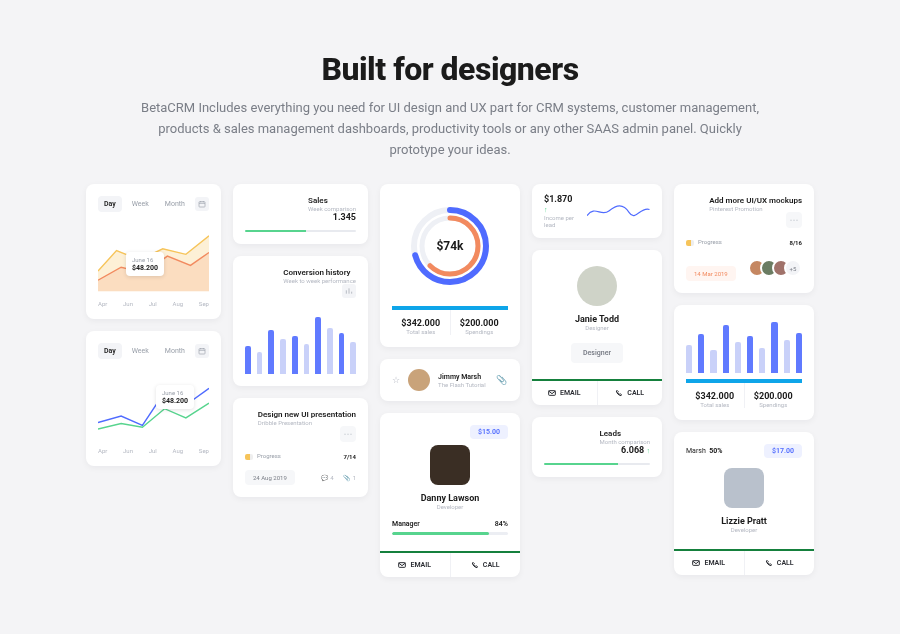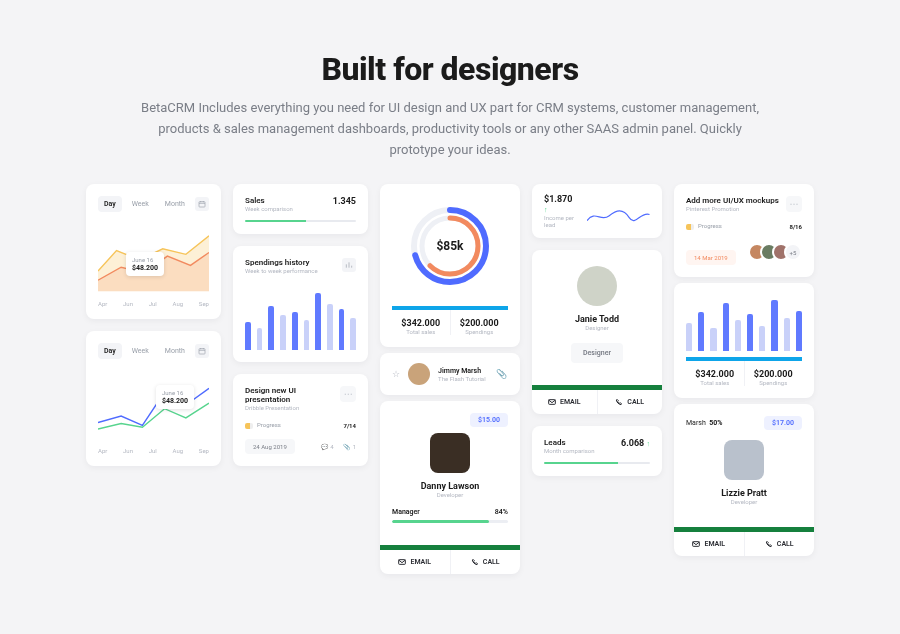--- a/index.html
+++ b/index.html
@@ -40,21 +40,21 @@
   .cal-ic { margin-left:auto; width:14px; height:14px; border-radius:3px; background:#f3f4f7; display:flex;align-items:center;justify-content:center;}
   .cal-ic svg{width:8px;height:8px;stroke:#9aa0aa;fill:none;}
 
   
   .area { width:100%; height:72px; margin-top:10px;}
   .xlabels { display:flex; justify-content:space-between; font-size:6px; color:#b4b8c2; margin-top:4px;}
   .callout { position:absolute; background:#fff; border-radius:4px; box-shadow:0 1px 4px rgba(0,0,0,0.12); padding:4px 6px; font-size:6px; color:#9aa0aa; line-height:1.2;}
   .callout b{ display:block; color:#1b1b1b; font-size:7px;}
 
   
-  .kpi-head { display:flex; justify-content:space-between; align-items:flex-start;}
+  .kpi-head { display:flex; justify-content:space-between; align-items:flex-end;flex-direction:column;}
   .kpi-title { font-size:8px; font-weight:600;}
   .kpi-sub { font-size:6px; color:#b4b8c2;}
   .kpi-val { font-size:9px; font-weight:700;}
   .hr-green { height:2px; background:linear-gradient(to right,#57d48e 55%,#e8eaef 55%); border-radius:2px; margin-top:8px;}
 
   .bars { display:flex; align-items:flex-end; gap:6px; height:64px; margin-top:12px;}
   .bar { flex:1; background:#4f6bff; border-radius:2px 2px 0 0; opacity:.9;}
   .bar.alt{ background:#c3ccf8;}
 
   .task-title{font-size:8px;font-weight:600;}
@@ -84,35 +84,35 @@
   .star{color:#b4b8c2;}
 
   .price-pill{background:#eef1ff;color:#4f6bff;font-size:7px;font-weight:600;padding:3px 8px;border-radius:4px;display:inline-block;}
   .person-card{text-align:center;}
   .person-name{font-size:9px;font-weight:700;margin-top:8px;}
   .person-role{font-size:6px;color:#b4b8c2;}
   .metric-row{display:flex;justify-content:space-between;font-size:7px;margin-top:10px;font-weight:600;}
   .prog-bar{height:3px;background:#eceef3;border-radius:2px;margin-top:4px;overflow:hidden;}
   .prog-bar>span{display:block;height:100%;background:#57d48e;border-radius:2px;}
 
-  .btnrow{display:flex;border-top:5px solid #15803d;margin:22px -12px -12px;}
+  .btnrow{display:flex;border-top:2px solid #15803d;margin:16px -12px -12px;}
   .btnrow>div{flex:1;text-align:center;padding:8px 0;font-size:7px;font-weight:600;color:#2b2d33;cursor:pointer;display:flex;align-items:center;justify-content:center;gap:4px;}
   .btnrow>div+div{border-left:1px solid #f0f1f5;}
   .ico{width:8px;height:8px;stroke:#2b2d33;fill:none;stroke-width:1.5;}
 
   .spark{width:80px;height:24px;}
   .chip{background:#f6f7f9;font-size:7px;font-weight:600;color:#7a7e87;padding:6px 12px;border-radius:4px;display:inline-block;}
 
   .avagroup{display:flex;align-items:center;}
   .avagroup .av{width:18px;height:18px;border-radius:50%;margin-left:-6px;border:2px solid #fff;}
   .avagroup .av:first-child{margin-left:0;}
   .avagroup .plus{width:18px;height:18px;border-radius:50%;margin-left:-6px;background:#f3f4f7;border:2px solid #fff;display:flex;align-items:center;justify-content:center;font-size:6px;color:#7a7e87;}
   .date-pill.saf{background:#fff5f1;color:#f28a5f;}
 
-  .w130{width:130px;} .w135{width:135px;} .w140{width:140px;gap:6px;}
+  .w130{width:130px;} .w135{width:135px;} .w140{width:140px;}
 </style>
 </head>
 <body>
 
 <div class="hero">
   <h1>Built for designers</h1>
   <p>BetaCRM Includes everything you need for UI design and UX part for CRM systems, customer management, products &amp; sales management dashboards, productivity tools or any other SAAS admin panel. Quickly prototype your ideas.</p>
 </div>
 
 <div class="grid">
@@ -186,21 +186,21 @@
           <div class="kpi-sub">Week comparison</div>
         </div>
         <div class="kpi-val">1.345</div>
       </div>
       <div class="hr-green"></div>
     </div>
 
     <div class="card">
       <div class="kpi-head">
         <div>
-          <div class="kpi-title">Spendings history</div>
+          <div class="kpi-title">Conversion history</div>
           <div class="kpi-sub">Week to week performance</div>
         </div>
         <div class="cal-ic">
           <svg viewBox="0 0 12 12">
               <path d="M2 10V5M6 10V2M10 10V7"></path>
             </svg>
         </div>
       </div>
       <div class="bars">
         <div class="bar" style="height:45%"></div>
@@ -241,21 +241,21 @@
   <div class="col w140">
     <div class="card">
       <div class="ring-wrap">
         <div class="ring">
           <svg width="88" height="88" viewBox="0 0 88 88">
             <circle cx="44" cy="44" r="36" stroke="#eef0f5" stroke-width="6" fill="none"></circle>
             <circle cx="44" cy="44" r="36" stroke="#4f6bff" stroke-width="6" fill="none" stroke-dasharray="160 226" stroke-linecap="round"></circle>
             <circle cx="44" cy="44" r="28" stroke="#eef0f5" stroke-width="5" fill="none"></circle>
             <circle cx="44" cy="44" r="28" stroke="#f28a5f" stroke-width="5" fill="none" stroke-dasharray="110 176" stroke-linecap="round"></circle>
           </svg>
-          <div class="center">$85k</div>
+          <div class="center">$74k</div>
         </div>
       </div>
       <div class="stat2">
         <div>
             <div class="v">$342.000</div>
             <div class="l">Total sales</div>
           </div>
         <div>
             <div class="v">$200.000</div>
             <div class="l">Spendings</div>
@@ -302,21 +302,21 @@
               <path d="M3 2l2 2-1 1c.5 1.5 1.5 2.5 3 3l1-1 2 2-1 1c-3 0-7-4-7-7z"></path>
             </svg>
             <span>CALL</span>
           </div>
       </div>
     </div>
   </div>
 
   <div class="col w130">
     <div class="card" style="padding:10px 12px;">
-      <div style="display:flex;align-items:flex-end;gap:10px;">
+      <div style="display:flex;align-items:center;gap:10px;">
         <div>
           <div style="font-size:9px;font-weight:700;"><span>$1.870</span> <span style="color:#57d48e;font-size:7px;">↑</span></div>
           <div style="font-size:6px;color:#b4b8c2;">Income per lead</div>
         </div>
         <svg class="spark" viewBox="0 0 80 24">
           <path d="M0,18 C10,4 18,20 28,12 S46,2 54,14 68,6 80,10" stroke="#4f6bff" stroke-width="1.5" fill="none"></path>
         </svg>
       </div>
     </div>
 

